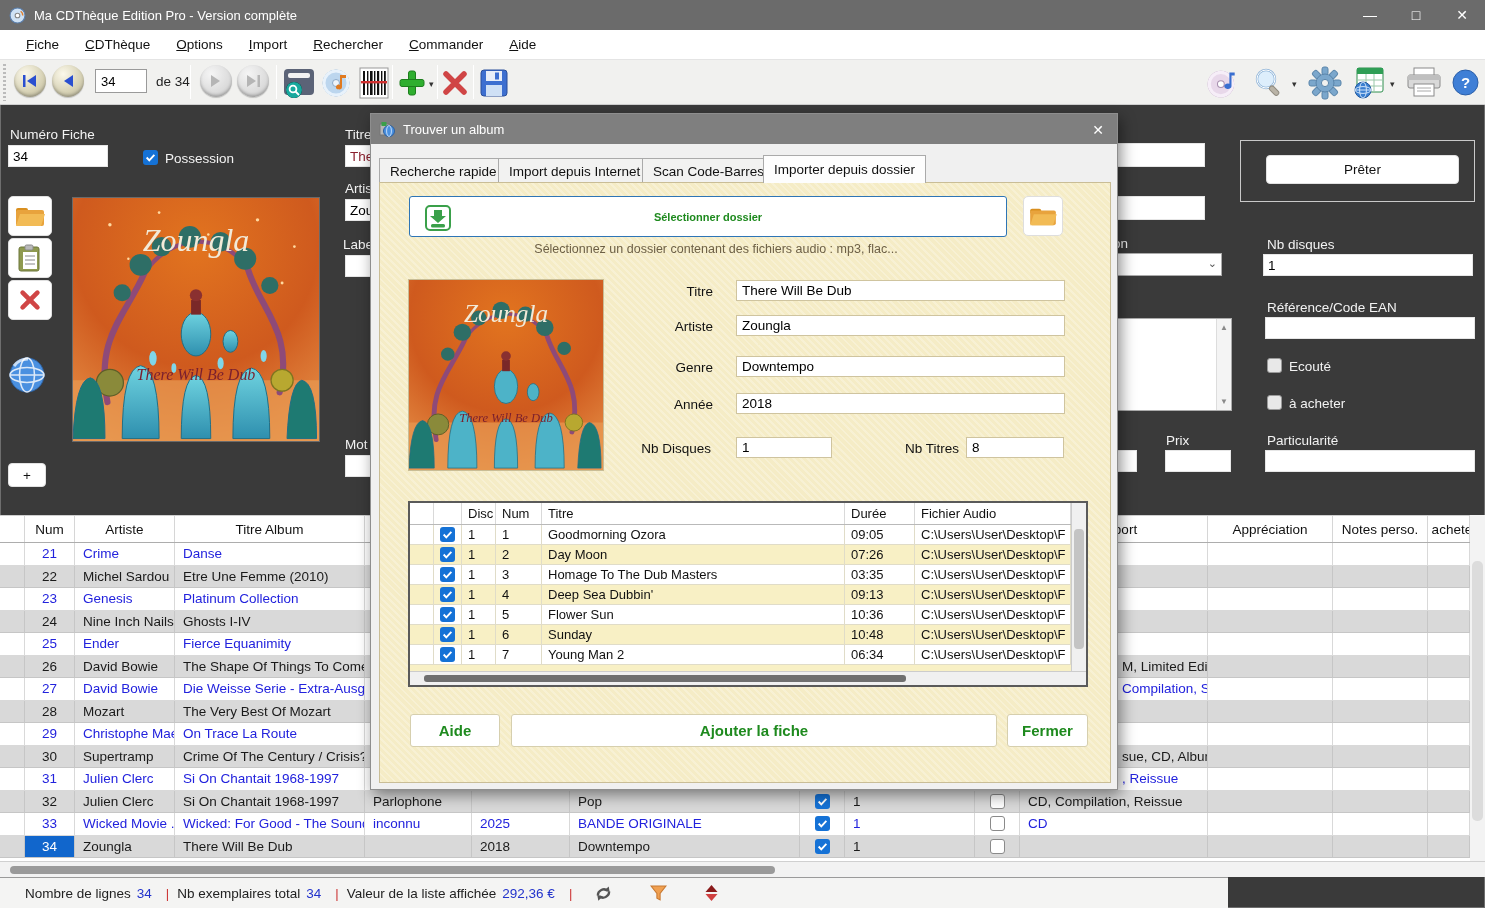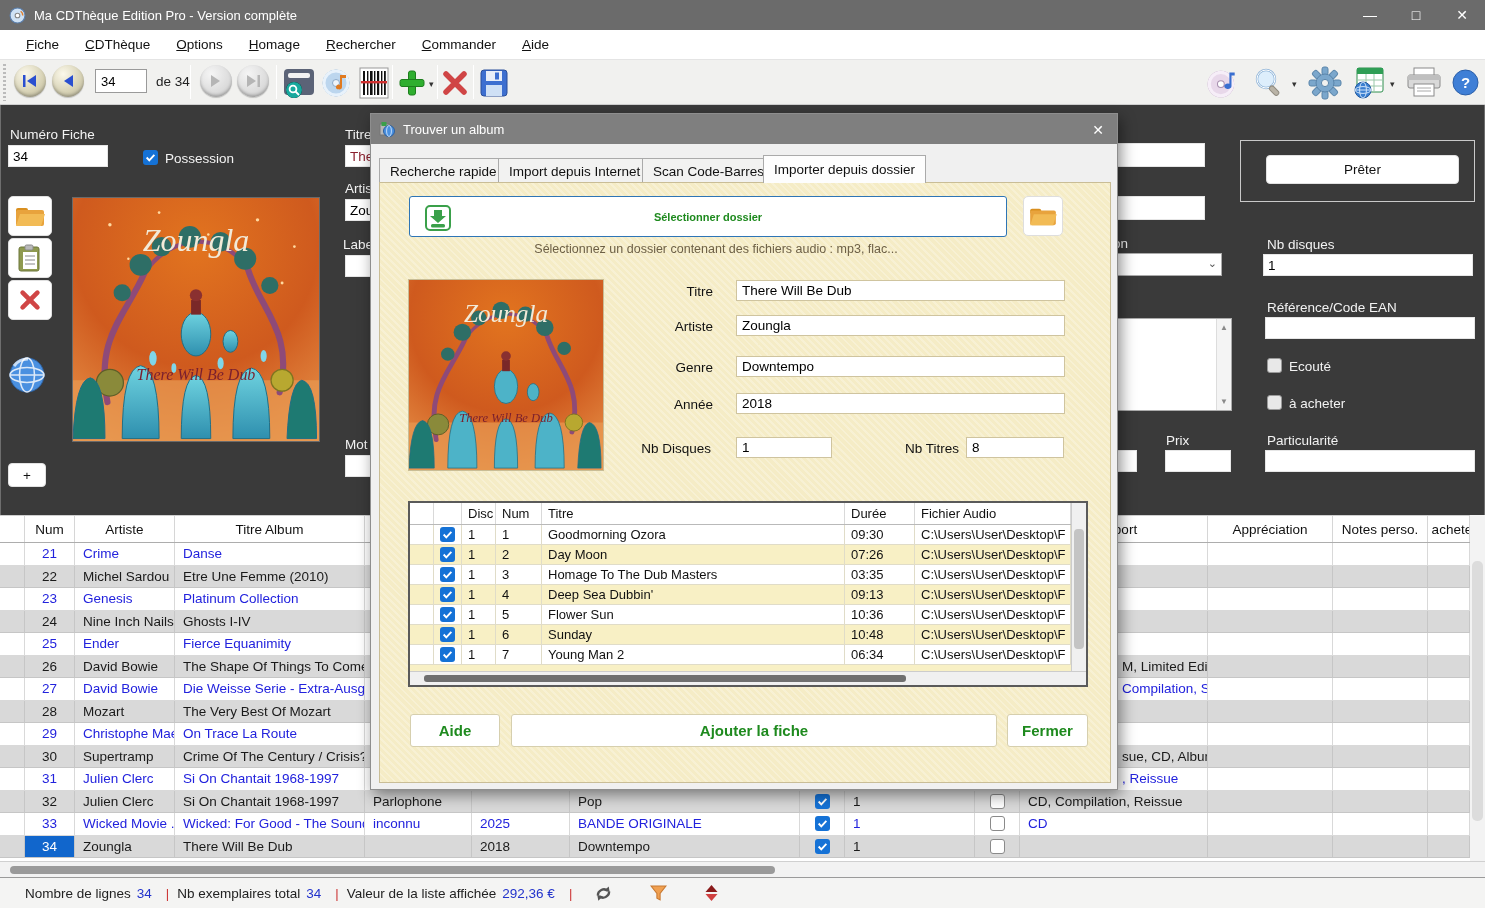--- a/index.html
+++ b/index.html
@@ -58,21 +58,21 @@
   .r-gray { background:#d9d9d9; color:#1a1a1a; }
   .r-gray .tc { border-right-color:#c6c6c6; border-bottom-color:#c6c6c6; }
   .tc.sel { background:#1166cc; color:#fff; justify-content:center; padding-left:0; }
   .tc.frag { padding-left:102px; }
   #mt-vscroll { position:absolute; left:1470px; top:515px; width:15px; height:346px; background:#f3f3f3; }
   #mt-vthumb { position:absolute; left:2px; top:46px; width:11px; height:260px; background:#dcdcdc; border-radius:5px; }
 
   
   #hscroll { position:absolute; left:0; top:861px; width:1485px; height:16px; background:#f2f2f2; border-top:1px solid #d0d0d0; }
   #hthumb { position:absolute; left:10px; top:4px; width:765px; height:8px; background:#9a9a9a; border-radius:4px; }
-  #statusbar { position:absolute; left:0; top:877px; width:1485px; height:31px; background:#f4f4f3; border-top:1px solid #9a9a9a; display:flex; align-items:center; }
+  #statusbar { position:absolute; left:0; top:877px; width:1228px; height:31px; background:#f4f4f3; border-top:1px solid #9a9a9a; display:flex; align-items:center; }
   #statusbar .sb-label { color:#222; font-size:13.5px; }
   #statusbar .sb-val { color:#2233cc; font-size:13.5px; margin:0 6px; }
   #statusbar .sb-sep { color:#cc3333; margin:0 8px; }
 
   
   #dialog { position:absolute; left:370px; top:113px; width:748px; height:677px; background:#f0f0f0; border:1px solid #8e8e8e; box-shadow:3px 5px 14px rgba(0,0,0,.45); }
   #dlg-titlebar { position:absolute; left:0; top:0; width:100%; height:30px; background:#7f7f7f; display:flex; align-items:center; color:#fff; }
   #dlg-titlebar .t { margin-left:8px; font-size:13px; }
   #dlg-close { position:absolute; right:8px; top:6px; width:22px; height:19px; color:#fff; font-size:14px; display:flex; align-items:center; justify-content:center; }
   .tab { position:absolute; top:44px; height:25px; background:#f2f2f1; border:1px solid #aaa; border-bottom:none; display:flex; align-items:center; justify-content:center; font-size:13.5px; color:#111; padding:0 10px; }
@@ -124,21 +124,21 @@
       <div class="cap-btn">—</div>
       <div class="cap-btn">□</div>
       <div class="cap-btn">✕</div>
     </div>
   </div>
 
   <div id="menubar">
     <span class="menu-item">Fiche</span>
     <span class="menu-item">CDThèque</span>
     <span class="menu-item">Options</span>
-    <span class="menu-item">Homage</span>
+    <span class="menu-item">Import</span>
     <span class="menu-item">Rechercher</span>
     <span class="menu-item">Commander</span>
     <span class="menu-item">Aide</span>
   </div>
 
   <div id="toolbar">
     <div class="grip"></div>
     <div class="orb" style="left:14px">
       <svg width="16" height="14" viewBox="0 0 16 14">
           <rect x="1" y="1" width="2.5" height="12" fill="#2a4fd0"></rect>
@@ -816,21 +816,21 @@
             <div class="tc" style="width: 28px; justify-content: center; padding-left: 0px;">
               <span class="cb on">
                 <svg width="11" height="11" viewBox="0 0 10 10">
                   <path d="M1.5 5l2.4 2.6L8.5 2.6" stroke="#fff" stroke-width="1.7" fill="none"></path>
                 </svg>
               </span>
             </div>
             <div class="tc" style="width: 34px;">1</div>
             <div class="tc" style="width: 46px;">1</div>
             <div class="tc" style="width: 303px; text-align: right;">Goodmorning Ozora</div>
-            <div class="tc" style="width: 70px;">09:30</div>
+            <div class="tc" style="width: 70px;">09:05</div>
             <div class="tc" style="width: 156px;">C:\Users\User\Desktop\F</div>
           </div>
           <div class="tkrow alt">
             <div class="tc" style="width: 24px;"></div>
             <div class="tc" style="width: 28px; justify-content: center; padding-left: 0px;">
               <span class="cb on">
                 <svg width="11" height="11" viewBox="0 0 10 10">
                   <path d="M1.5 5l2.4 2.6L8.5 2.6" stroke="#fff" stroke-width="1.7" fill="none"></path>
                 </svg>
               </span>

